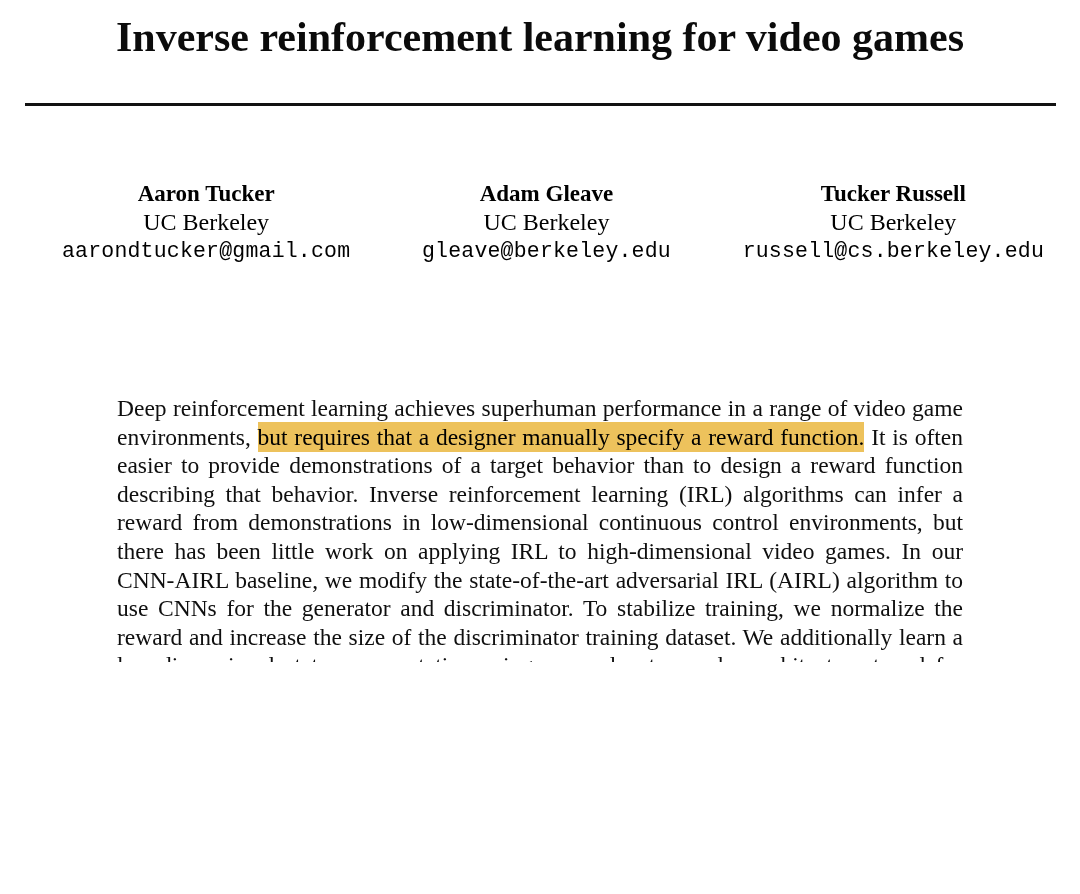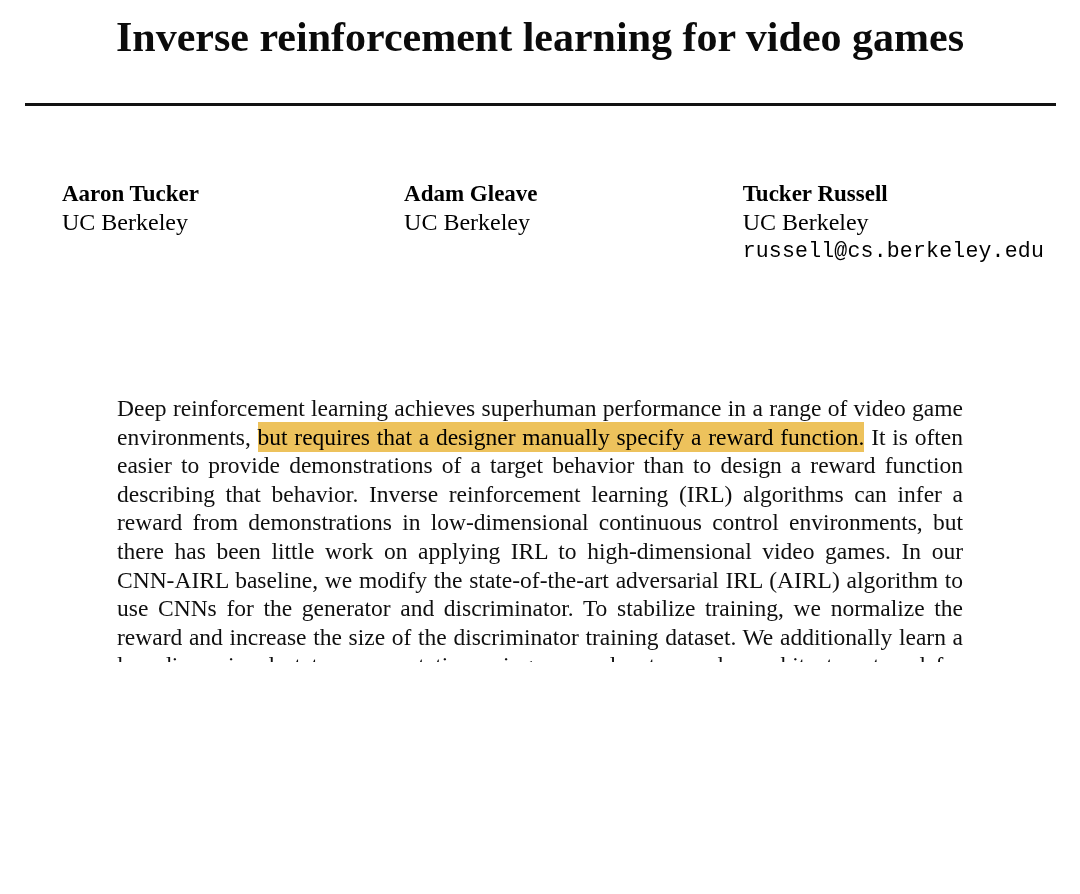--- a/index.html
+++ b/index.html
@@ -40,20 +40,21 @@
   .author-block {
     position: absolute;
     top: 179px;
     left: 62px;
     width: 982px;
     display: flex;
     justify-content: space-between;
     align-items: flex-start;
   }
   .author-column {
+    text-align: center;
   }
   .author-name {
     font-family: "Liberation Serif", serif;
     font-weight: bold;
     font-size: 23px;
     line-height: 29px;
     white-space: nowrap;
   }
   .author-affiliation {
     font-family: "Liberation Serif", serif;
@@ -106,25 +107,27 @@
 
   <h1 class="paper-title">Inverse reinforcement learning for video games</h1>
 
   <div class="title-rule"></div>
 
   <div class="author-block">
 
     <div class="author-column">
       <div class="author-name">Aaron Tucker</div>
       <div class="author-affiliation">UC Berkeley</div>
+      <div class="author-email">aarondtucker@gmail.com</div>
     </div>
 
     <div class="author-column">
       <div class="author-name">Adam Gleave</div>
       <div class="author-affiliation">UC Berkeley</div>
+      <div class="author-email">gleave@berkeley.edu</div>
     </div>
 
     <div class="author-column">
       <div class="author-name">Tucker Russell</div>
       <div class="author-affiliation">UC Berkeley</div>
       <div class="author-email">russell@cs.berkeley.edu</div>
     </div>
 
   </div>
 

